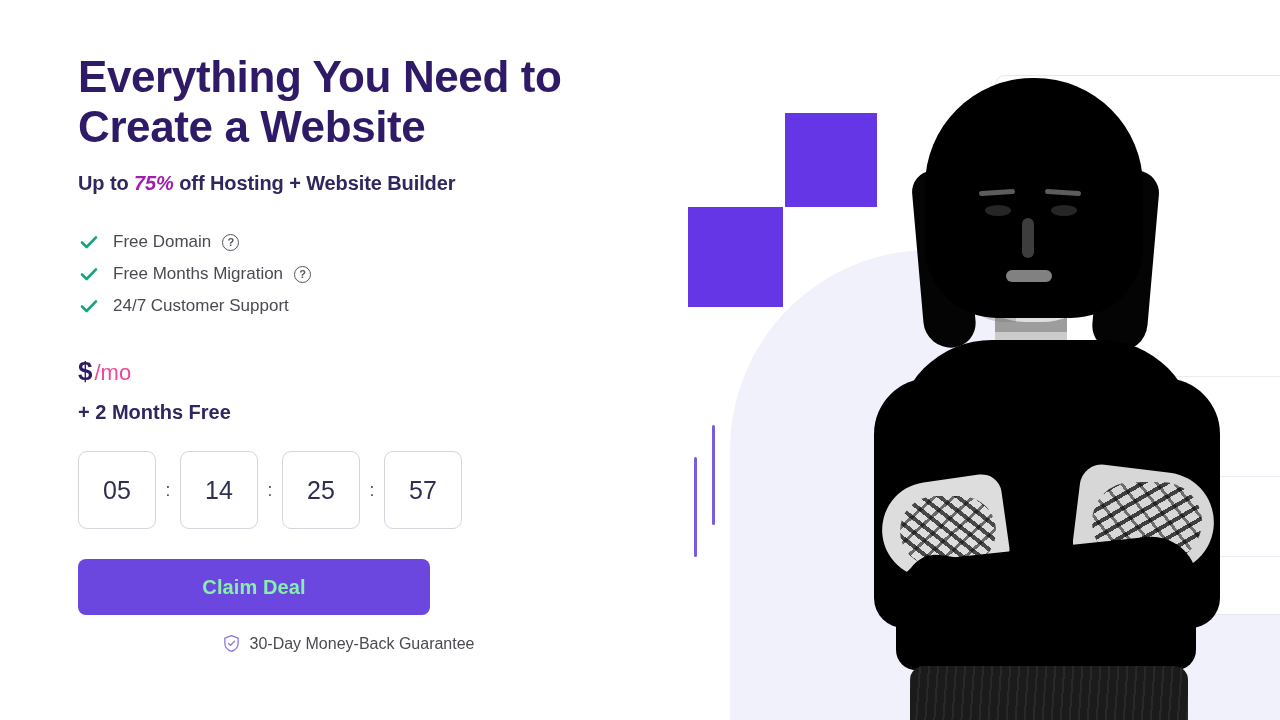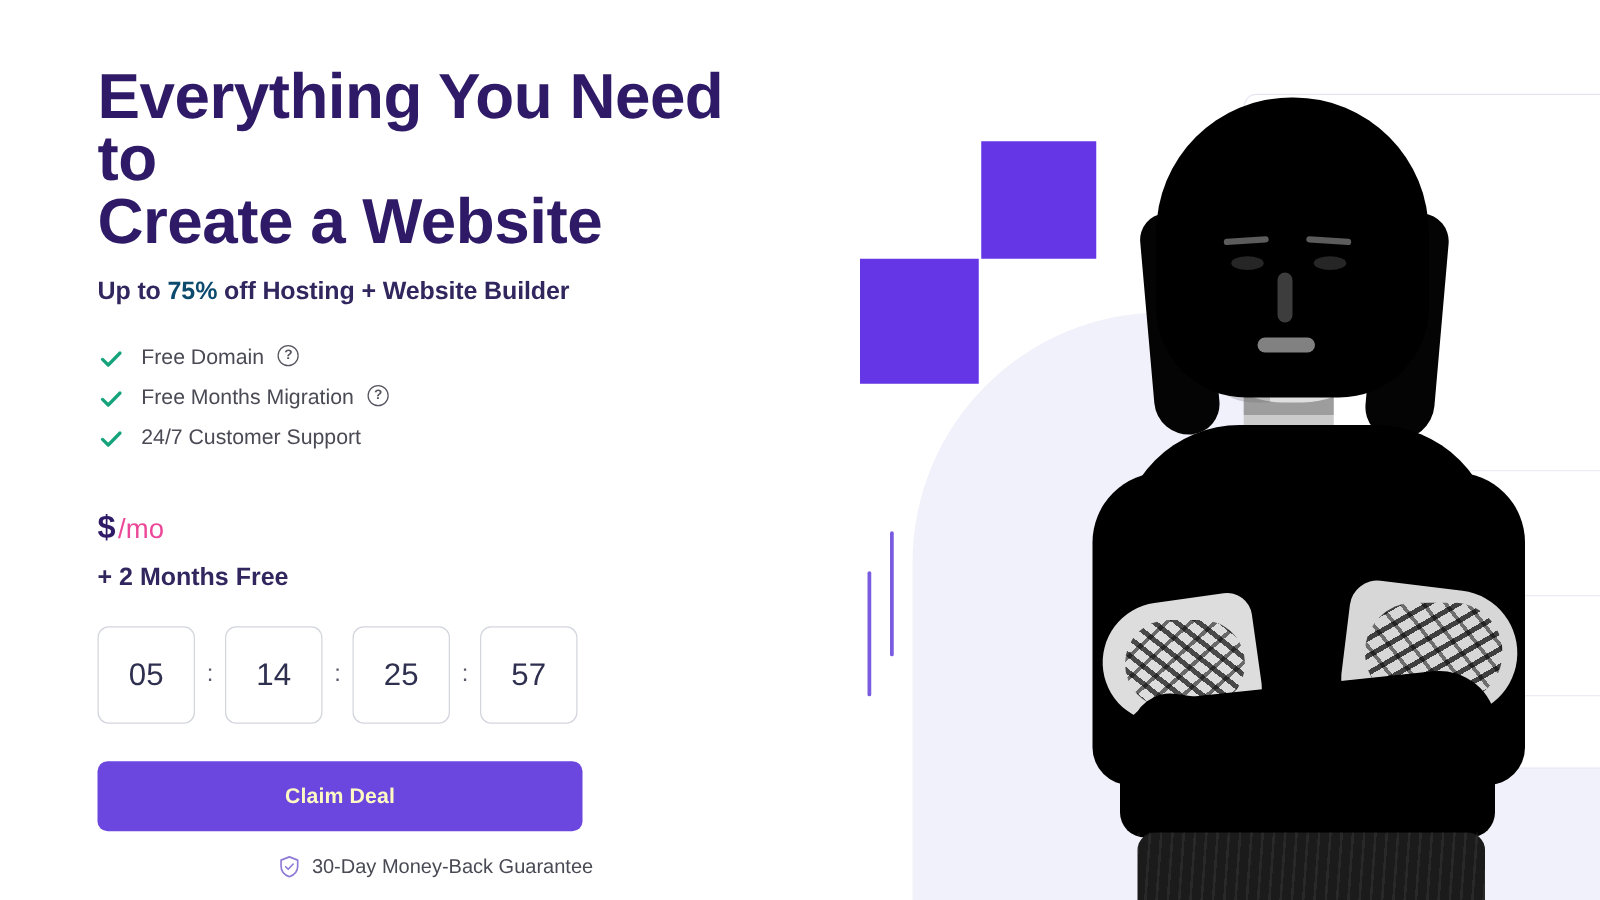--- a/index.html
+++ b/index.html
@@ -151,42 +151,42 @@
   .ph-jeans-hi { left: 70px; top: 588px; width: 278px; height: 132px; background:
       repeating-linear-gradient(94deg, rgba(255,255,255,0.055) 0 2px, rgba(0,0,0,0) 2px 9px); }
 
   
   .content {
     position: absolute;
     left: 78px; top: 52px;
     width: 540px;
   }
   .headline {
-    font-size: 51px;
+    font-size: 44px;
     line-height: 50px;
     font-weight: bold;
     color: #2e1a66;
     letter-spacing: -0.4px;
   }
   .subhead {
     margin-top: 20px;
     font-size: 20px;
     font-weight: bold;
     color: #31265e;
     letter-spacing: -0.1px;
   }
-  .subhead .accent { color: #0c4a6e; }
+  .subhead .accent { color: #a21caf; font-style: italic; }
 
   .features {
     margin-top: 31px;
     list-style: none;
   }
   .feature {
     display: flex;
-    align-items: flex-start;
+    align-items: center;
     height: 32px;
     font-size: 17px;
     color: #4a4a55;
   }
   .check {
     width: 22px; height: 22px;
     flex: 0 0 22px;
     margin-right: 13px;
     position: relative;
   }
@@ -239,26 +239,26 @@
   }
   .cd-sep {
     width: 24px;
     text-align: center;
     font-size: 19px;
     color: #5a5a6b;
   }
 
   .cta {
     margin-top: 30px;
-    width: 388px; height: 56px;
+    width: 352px; height: 56px;
     background: #6b47e0;
     border: none;
     border-radius: 8px;
-    color: #fef9c3;
-    font-size: 17px;
+    color: #86efac;
+    font-size: 20px;
     font-weight: bold;
     font-family: "Liberation Sans", sans-serif;
     cursor: pointer;
     letter-spacing: 0.1px;
   }
 
   .guarantee {
     margin-top: 19px;
     display: flex;
     align-items: center;

